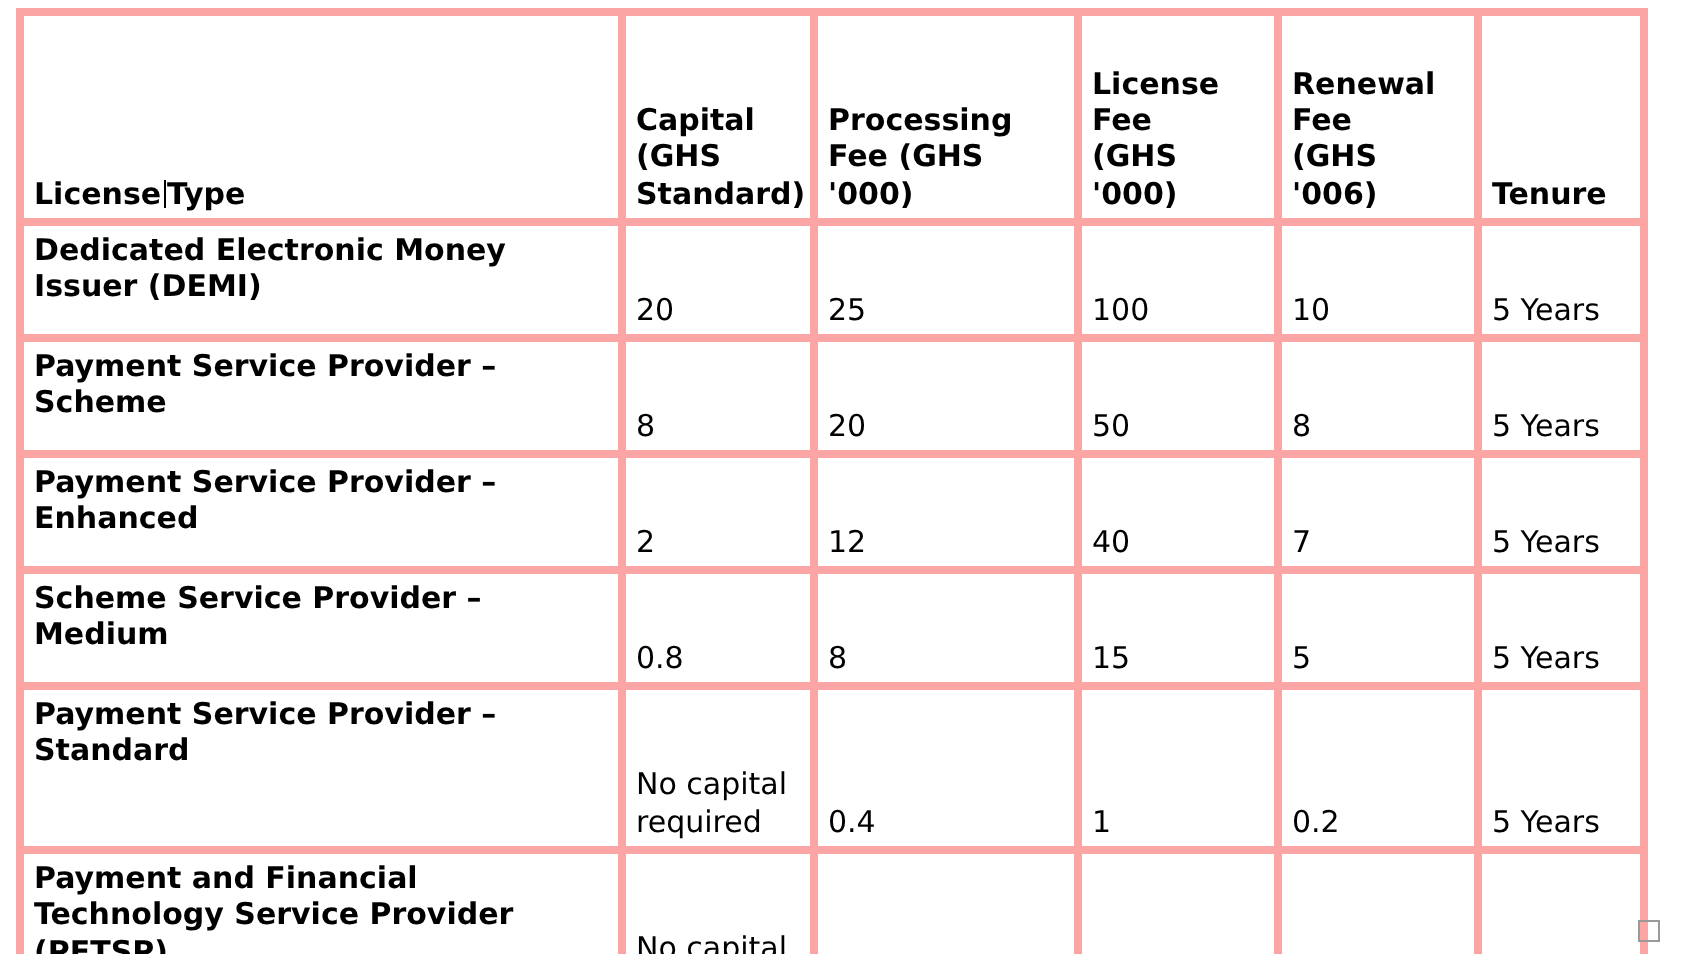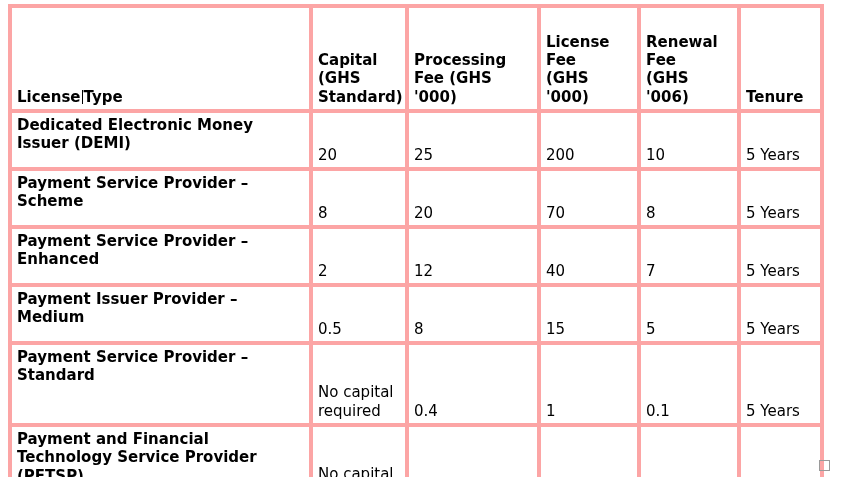--- a/index.html
+++ b/index.html
@@ -119,54 +119,54 @@
 (GHS
 '006)</td>
         <td>Tenure</td>
       </tr>
     </thead>
     <tbody>
       <tr class="r1">
         <td class="rowlabel">Dedicated Electronic Money Issuer (DEMI)</td>
         <td class="val">20</td>
         <td class="val">25</td>
-        <td class="val">200</td>
+        <td class="val">100</td>
         <td class="val">10</td>
         <td class="val">5 Years</td>
       </tr>
       <tr class="r2">
         <td class="rowlabel">Payment Service Provider – Scheme</td>
         <td class="val">8</td>
         <td class="val">20</td>
-        <td class="val">70</td>
+        <td class="val">50</td>
         <td class="val">8</td>
         <td class="val">5 Years</td>
       </tr>
       <tr class="r3">
         <td class="rowlabel">Payment Service Provider – Enhanced</td>
         <td class="val">2</td>
         <td class="val">12</td>
         <td class="val">40</td>
         <td class="val">7</td>
         <td class="val">5 Years</td>
       </tr>
       <tr class="r4">
-        <td class="rowlabel">Payment Issuer Provider – Medium</td>
-        <td class="val">0.5</td>
+        <td class="rowlabel">Scheme Service Provider – Medium</td>
+        <td class="val">0.8</td>
         <td class="val">8</td>
         <td class="val">15</td>
         <td class="val">5</td>
         <td class="val">5 Years</td>
       </tr>
       <tr class="r5">
         <td class="rowlabel">Payment Service Provider – Standard</td>
         <td class="val">No capital required</td>
         <td class="val">0.4</td>
         <td class="val">1</td>
-        <td class="val">0.1</td>
+        <td class="val">0.2</td>
         <td class="val">5 Years</td>
       </tr>
       <tr class="r6">
         <td class="rowlabel">Payment and Financial Technology Service Provider (PFTSP)</td>
         <td class="val">No capital required</td>
         <td class="val">10</td>
         <td class="val">20</td>
         <td class="val">5</td>
         <td class="val">5 Years</td>
       </tr>

